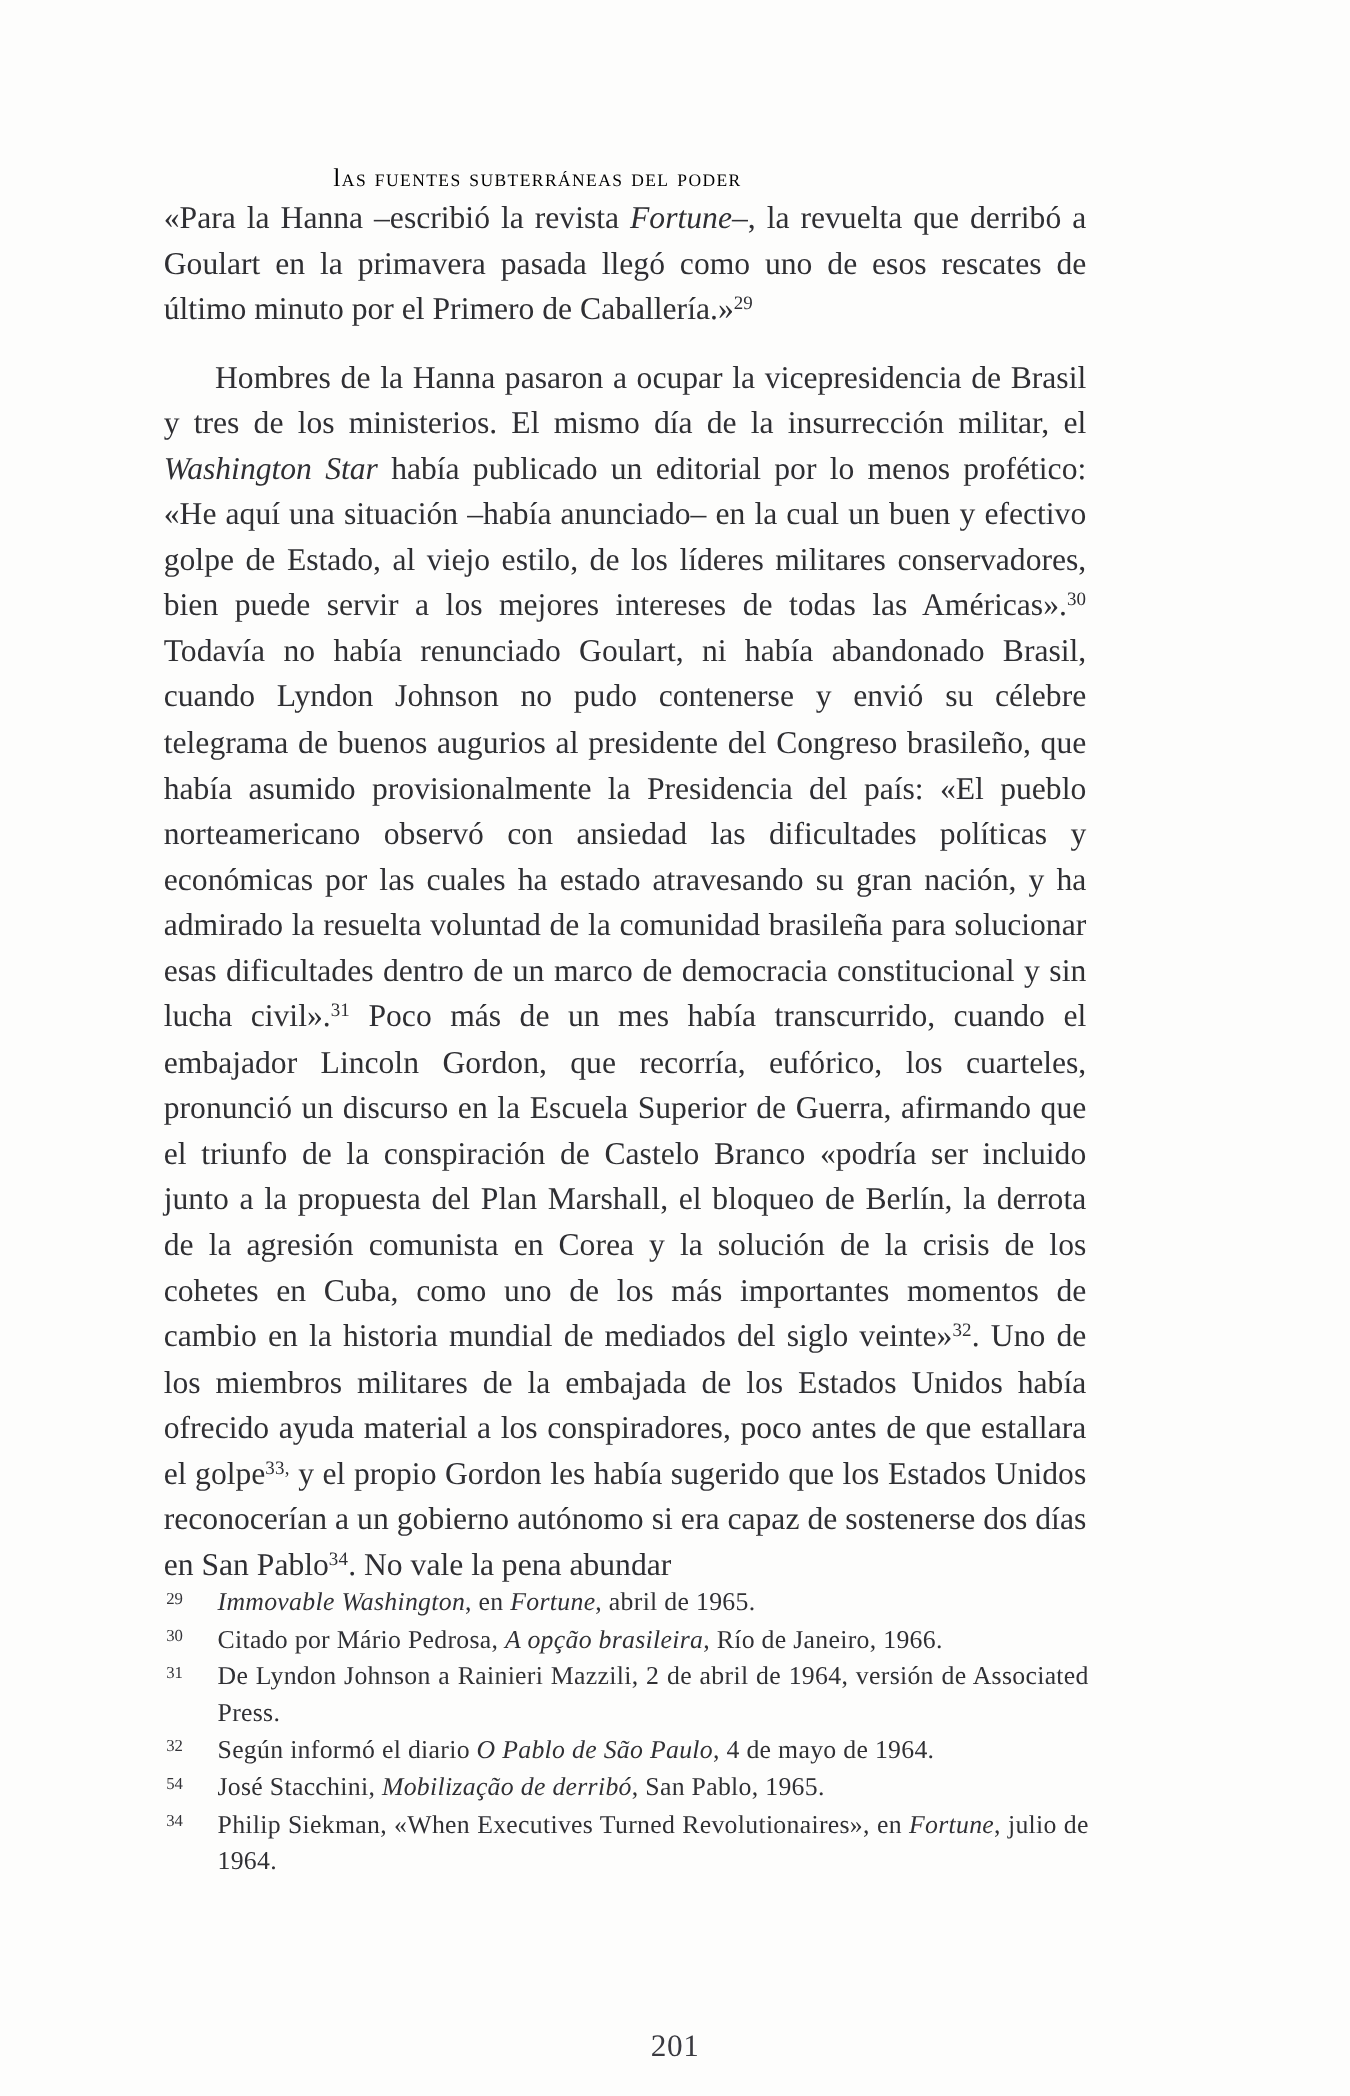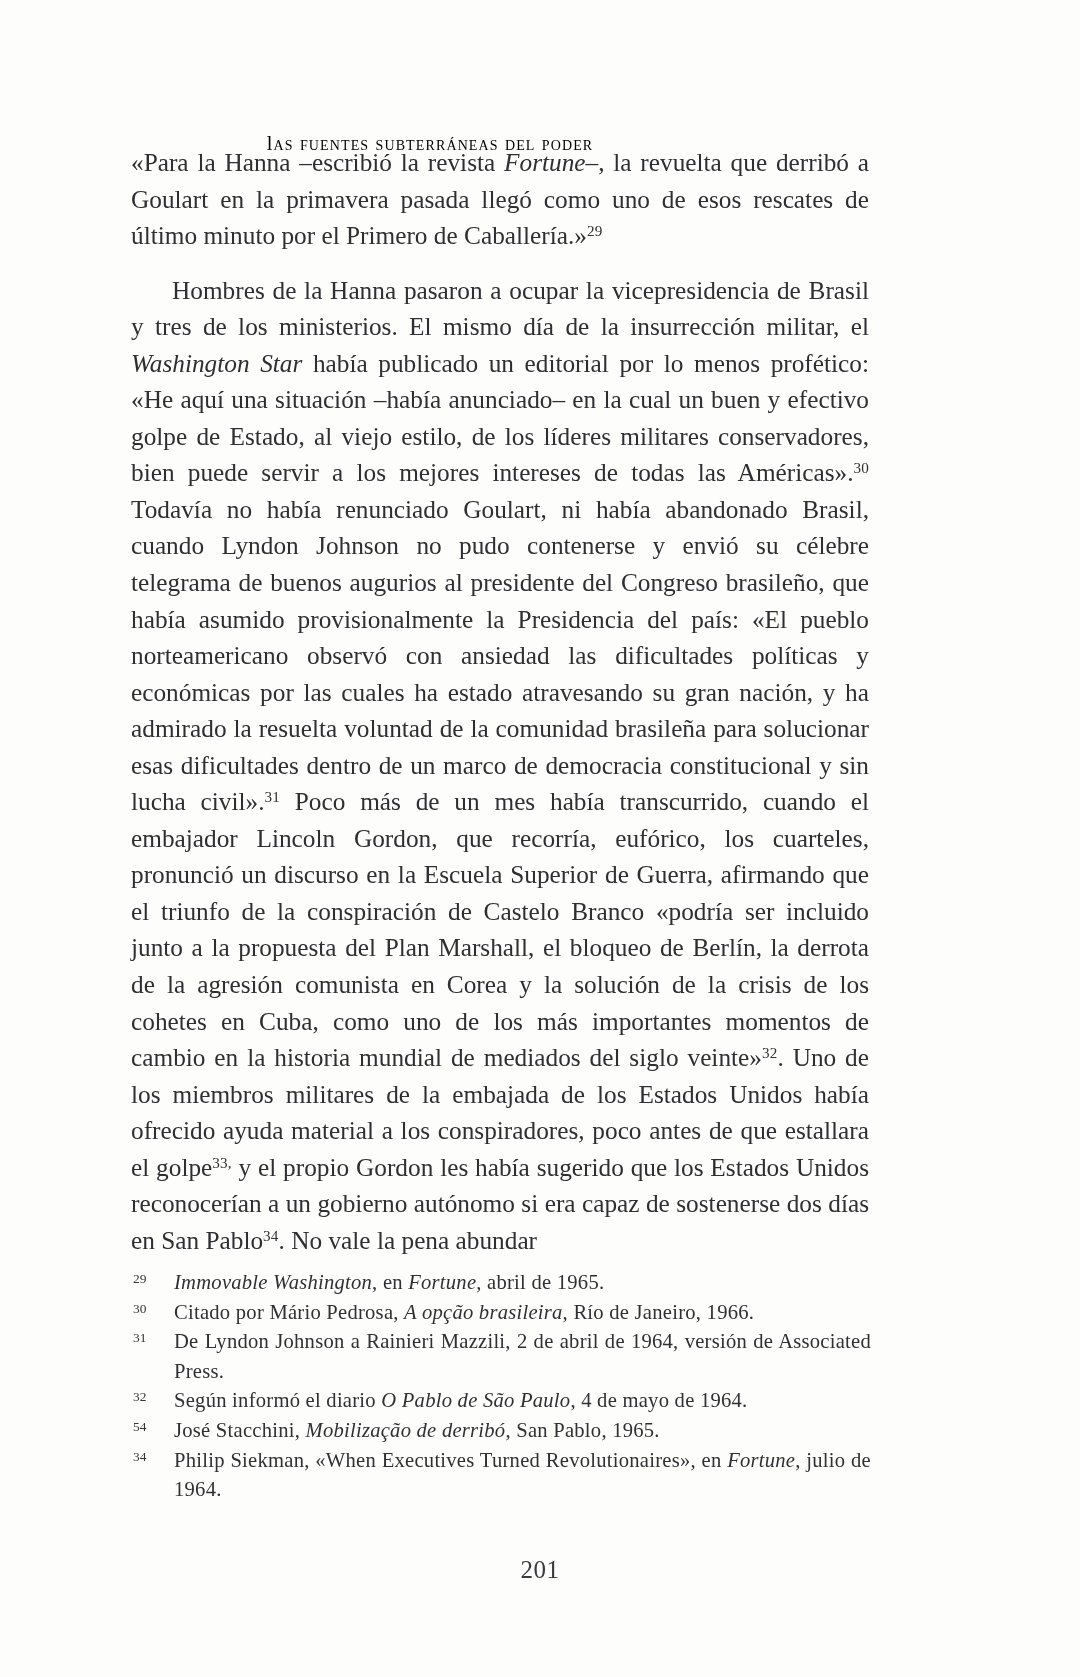--- a/index.html
+++ b/index.html
@@ -33,21 +33,21 @@
     font-variant: small-caps;
     text-transform: lowercase;
     margin-top: 46px;
   }
   .running-header::first-letter {
     font-variant: normal;
   }
   
   .body-block {
     position: absolute;
-    top: 144px;
+    top: 156px;
     left: 131px;
     width: 738px;
   }
   .body-block p {
     margin: 0;
     font-size: 25.3px;
     line-height: 36.55px;
     text-align: justify;
     text-justify: inter-word;
     color: #2f2f33;
@@ -93,21 +93,21 @@
     font-size: 13.4px;
     letter-spacing: 0;
     color: #343438;
   }
   .fn .fn-text {
     display: block;
   }
   
   .folio {
     position: absolute;
-    top: 1556px;
+    top: 1624px;
     left: 0;
     width: 1080px;
     text-align: center;
     font-size: 25px;
     color: #3a3a40;
     letter-spacing: 0.02em;
   }
 </style>
 </head>
 <body>

